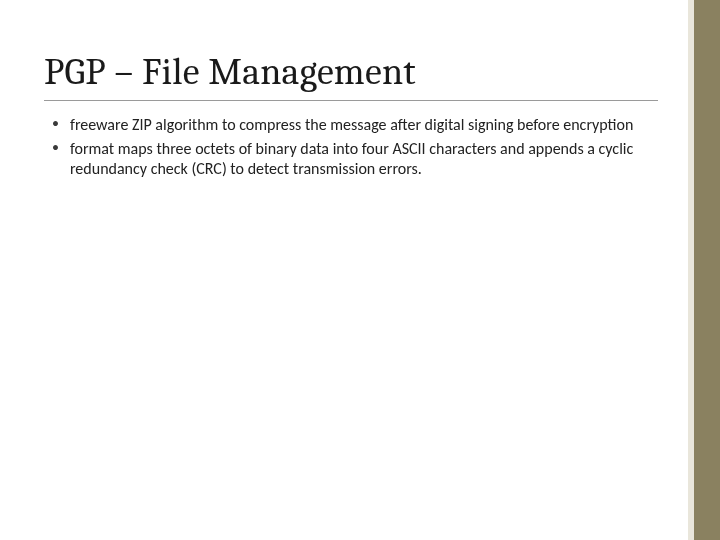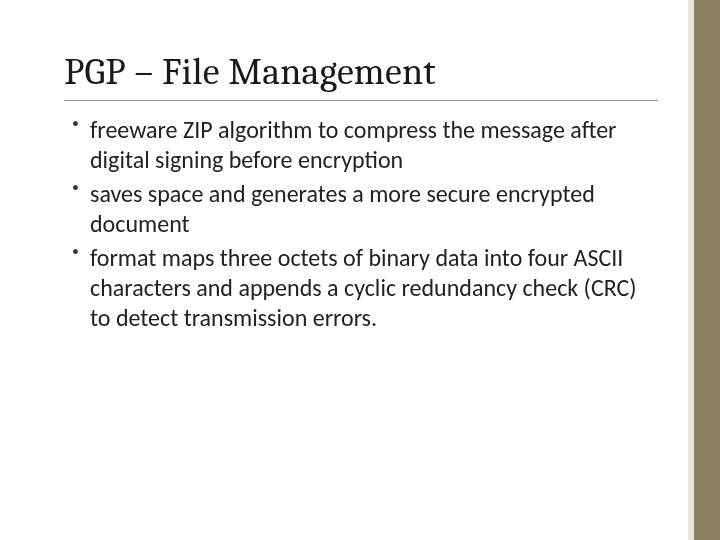--- a/index.html
+++ b/index.html
@@ -28,21 +28,21 @@
     width: 6px;
     height: 100%;
     background: #e9e6db; 
   }
   .slide {
     position: absolute;
     top: 0;
     left: 0;
     right: 32px;
     bottom: 0;
-    padding: 50px 30px 30px 64px;
+    padding: 50px 30px 30px 44px;
     box-sizing: border-box;
   }
   .title {
     font-family: "Cambria", "Georgia", serif;
     font-size: 38px;
     font-weight: 400;
     color: #1a1a1a;
     margin: 0 0 6px 0;
     letter-spacing: 0.2px;
   }
@@ -51,21 +51,21 @@
     border-top: 1px solid #9a9a9a;
     margin: 4px 0 14px 0;
   }
   ul.bullets {
     list-style: none;
     margin: 0;
     padding: 0 0 0 26px;
   }
   ul.bullets li {
     position: relative;
-    font-size: 24px;
+    font-size: 16px;
     line-height: 1.25;
     margin-bottom: 4px;
     color: #222;
   }
   ul.bullets li::before {
     content: "•";
     position: absolute;
     left: -18px;
     top: 0;
     font-size: 14px;
@@ -76,16 +76,15 @@
 <body>
 
 <div class="side-band"></div>
 <div class="side-band-inner"></div>
 
 <div class="slide">
   <h1 class="title">PGP – File Management</h1>
   <hr class="title-rule">
   <ul class="bullets">
     <li>freeware ZIP algorithm to compress the message after digital signing before encryption</li>
-    <li>saves space and generates a more secure encrypted document</li>
     <li>format maps three octets of binary data into four ASCII characters and appends a cyclic redundancy check (CRC) to detect transmission errors.</li>
   </ul>
 </div>
 
 </body></html>

